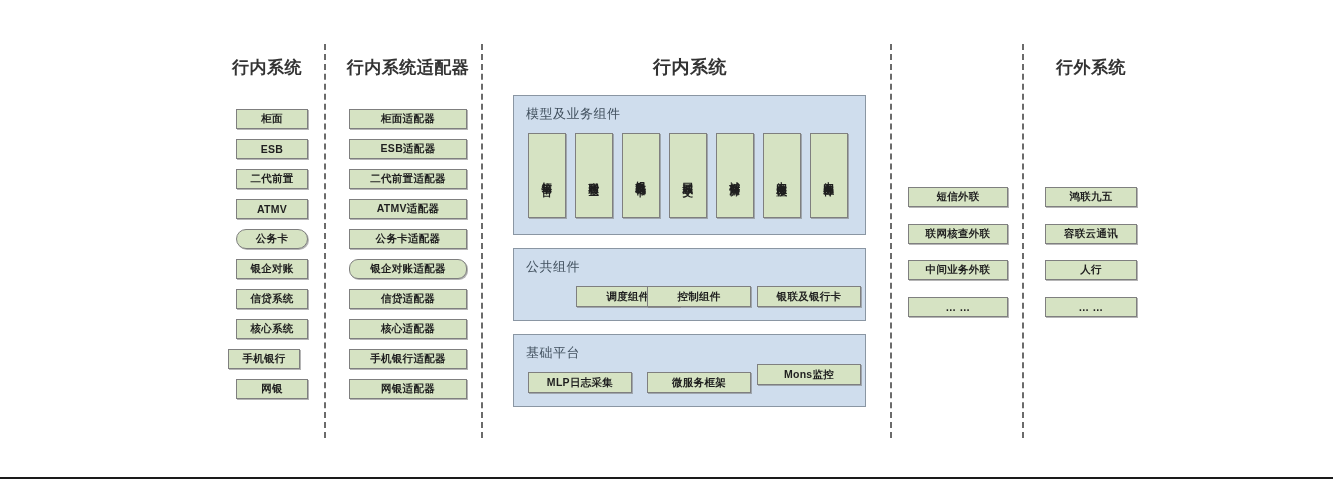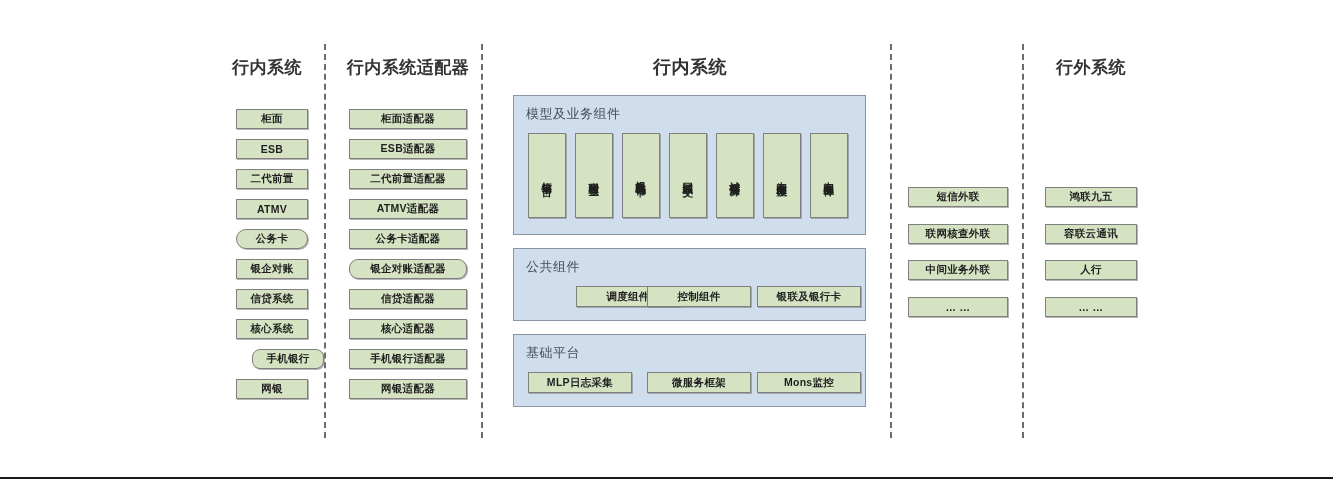--- a/index.html
+++ b/index.html
@@ -106,21 +106,21 @@
   <div class="col-title" style="left:1031px; top:56px; width:120px;">行外系统</div>
 
   <div class="node sys" style="left:236px; top:109px;">柜面</div>
   <div class="node sys" style="left:236px; top:139px;">ESB</div>
   <div class="node sys" style="left:236px; top:169px;">二代前置</div>
   <div class="node sys" style="left:236px; top:199px;">ATMV</div>
   <div class="node sys" style="left:236px; top:229px;border-radius:10px;">公务卡</div>
   <div class="node sys" style="left:236px; top:259px;">银企对账</div>
   <div class="node sys" style="left:236px; top:289px;">信贷系统</div>
   <div class="node sys" style="left:236px; top:319px;">核心系统</div>
-  <div class="node sys" style="left:252px; top:349px;border-radius:8px;">手机银行</div>
+  <div class="node sys" style="left:228px; top:349px;">手机银行</div>
   <div class="node sys" style="left:236px; top:379px;">网银</div>
 
   <div class="node adap" style="left:349px; top:109px;">柜面适配器</div>
   <div class="node adap" style="left:349px; top:139px;">ESB适配器</div>
   <div class="node adap" style="left:349px; top:169px;">二代前置适配器</div>
   <div class="node adap" style="left:349px; top:199px;">ATMV适配器</div>
   <div class="node adap" style="left:349px; top:229px;">公务卡适配器</div>
   <div class="node adap" style="left:349px; top:259px;border-radius:9px;">银企对账适配器</div>
   <div class="node adap" style="left:349px; top:289px;">信贷适配器</div>
   <div class="node adap" style="left:349px; top:319px;">核心适配器</div>
@@ -143,21 +143,21 @@
   </div>
   <div class="node comp" style="left:528px; top:286px;margin-left:48px;">调度组件</div>
   <div class="node comp" style="left:647px; top:286px;">控制组件</div>
   <div class="node comp" style="left:757px; top:286px;">银联及银行卡</div>
 
   <div class="panel" style="left:513px; top:334px; width:353px; height:73px;">
     <div class="panel-title">基础平台</div>
   </div>
   <div class="node comp" style="left:528px; top:372px;">MLP日志采集</div>
   <div class="node comp" style="left:647px; top:372px;">微服务框架</div>
-  <div class="node comp" style="left:757px; top:372px;">Mons监控</div>
+  <div class="node comp" style="left:757px; top:364px;">Mons监控</div>
 
   <div class="node ext" style="left:908px; top:187px;">短信外联</div>
   <div class="node ext" style="left:908px; top:224px;">联网核查外联</div>
   <div class="node ext" style="left:908px; top:260px;">中间业务外联</div>
   <div class="node ext" style="left:908px; top:297px;">… …</div>
 
   <div class="node out" style="left:1045px; top:187px;">鸿联九五</div>
   <div class="node out" style="left:1045px; top:224px;">容联云通讯</div>
   <div class="node out" style="left:1045px; top:260px;">人行</div>
   <div class="node out" style="left:1045px; top:297px;">… …</div>

